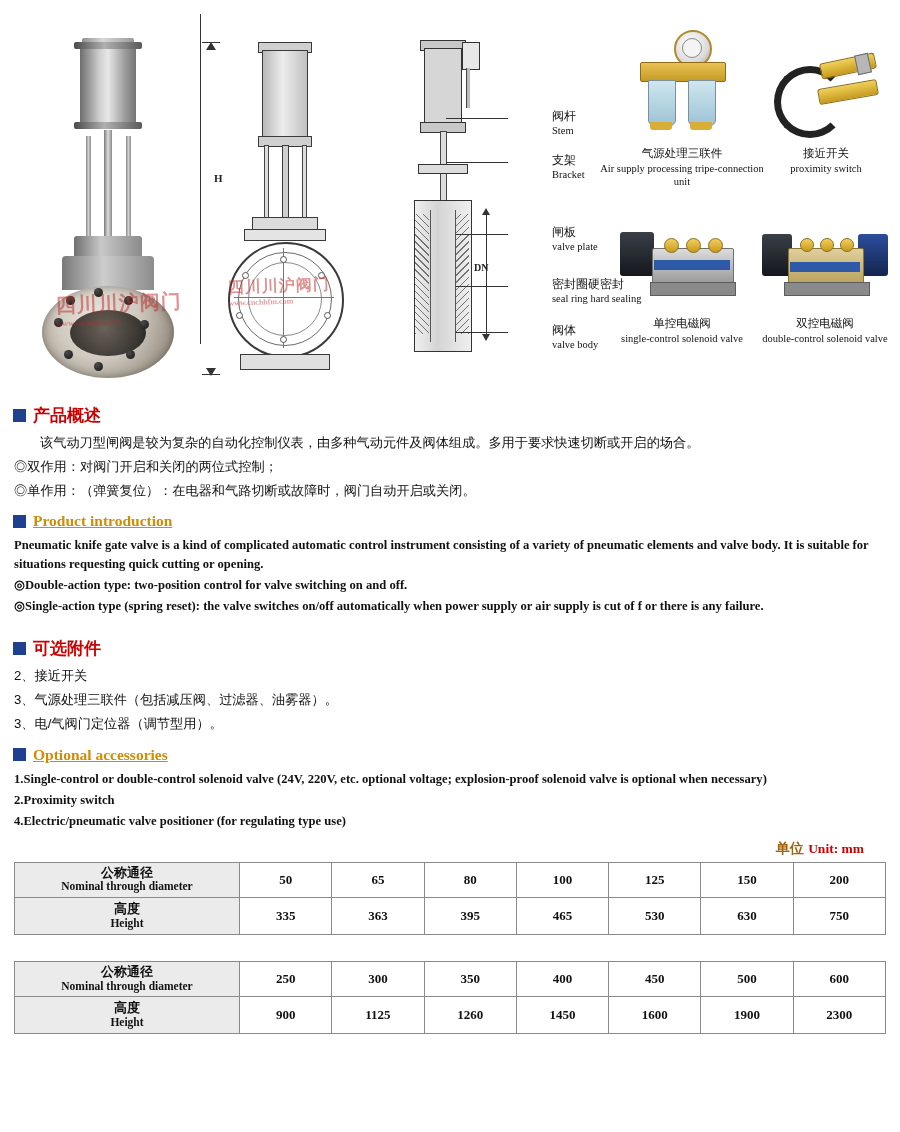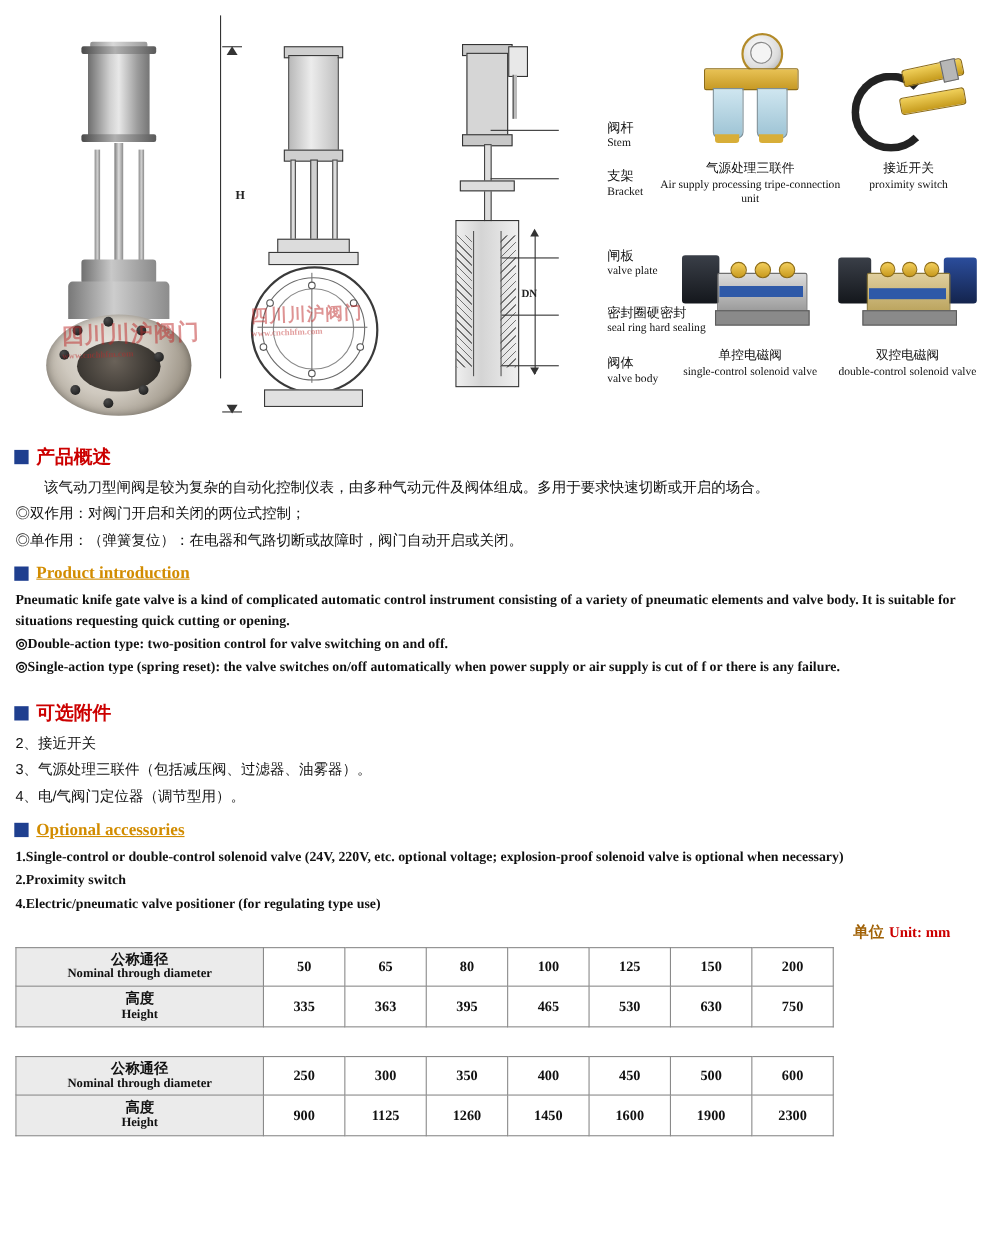--- a/index.html
+++ b/index.html
@@ -253,21 +253,21 @@
 
   .unitline {
     text-align: right; margin: 8px 36px 4px 0;
   }
   .unit-cn { font-size: 14px; font-weight: bold; color: #a16207; }
   .unit-en { font-size: 13.5px; font-weight: bold; color: #cc0000; font-family:"Liberation Serif", serif; }
 
   table.spec {
     border-collapse: collapse;
     margin: 4px 0 0 14px;
-    width: 744px;
+    width: 872px;
     table-layout: fixed;
   }
   table.spec td {
     border: 1px solid #8a8a8a;
     height: 22px;
     text-align: center;
     font-size: 13px;
     font-weight: bold;
     color: #111;
     background: #fff;
@@ -466,21 +466,21 @@
   <div class="p-en">Pneumatic knife gate valve is a kind of complicated automatic control instrument consisting of a variety of pneumatic elements and valve body. It is suitable for situations requesting quick cutting or opening.</div>
   <div class="p-en">◎Double-action type: two-position control for valve switching on and off.</div>
   <div class="p-en">◎Single-action type (spring reset): the valve switches on/off automatically when power supply or air supply is cut of f or there is any failure.</div>
 
   <div class="sec-head" style="margin-top:22px;">
     <span class="sec-sq"></span>
     <span class="sec-title-cn">可选附件</span>
   </div>
   <div class="p-cn">2、接近开关</div>
   <div class="p-cn">3、气源处理三联件（包括减压阀、过滤器、油雾器）。</div>
-  <div class="p-cn">4、电/气阀门定位器（调节型用）。</div>
+  <div class="p-cn">3、电/气阀门定位器（调节型用）。</div>
 
   <div class="sec-head" style="margin-top:12px;">
     <span class="sec-sq"></span>
     <span class="sec-title-en">Optional accessories</span>
   </div>
   <div class="p-en">1.Single-control or double-control solenoid valve (24V, 220V, etc. optional voltage; explosion-proof solenoid valve is optional when necessary)</div>
   <div class="p-en">2.Proximity switch</div>
   <div class="p-en">4.Electric/pneumatic valve positioner (for regulating type use)</div>
 
   <div class="unitline">

